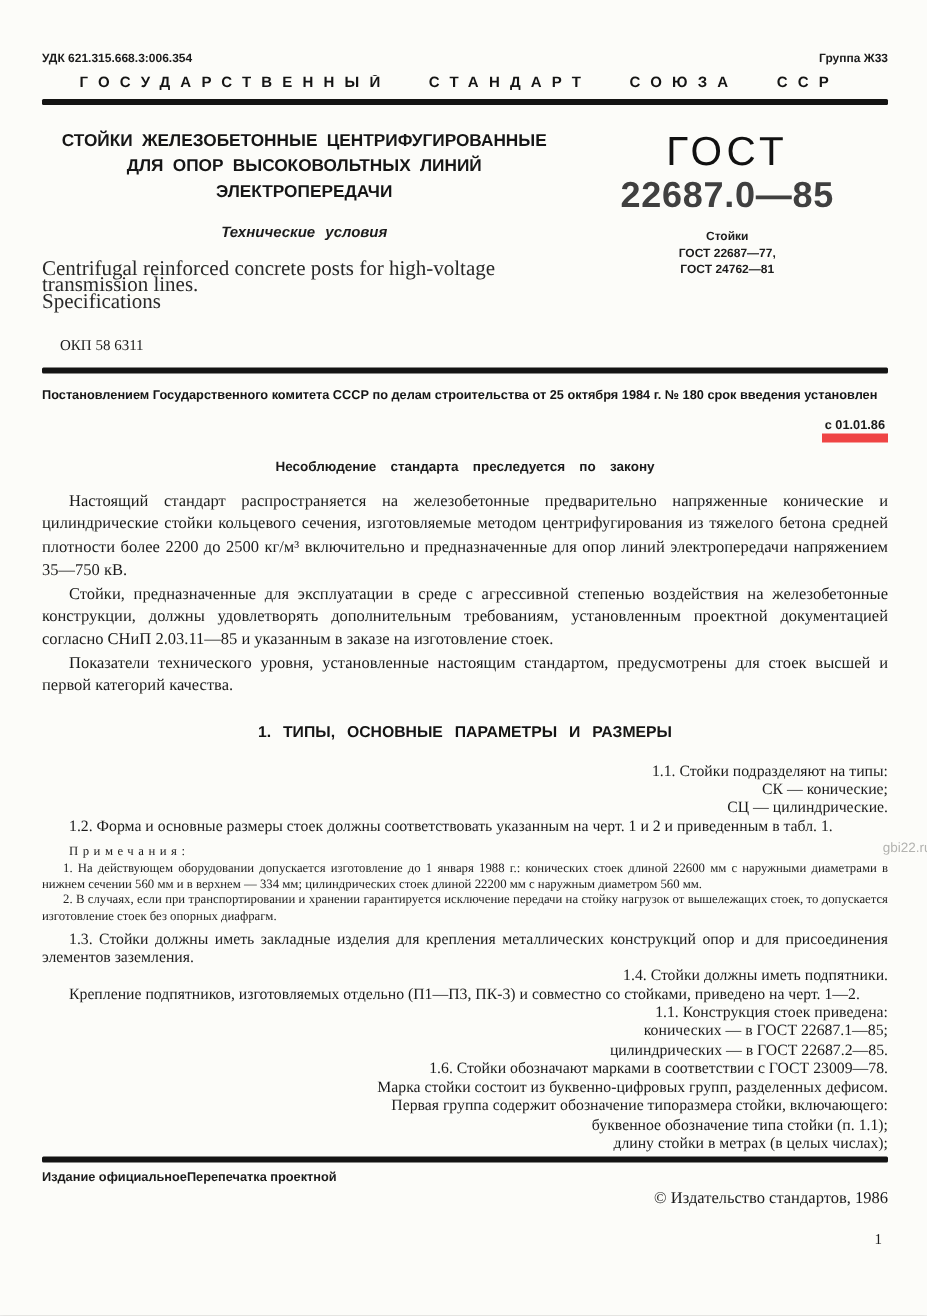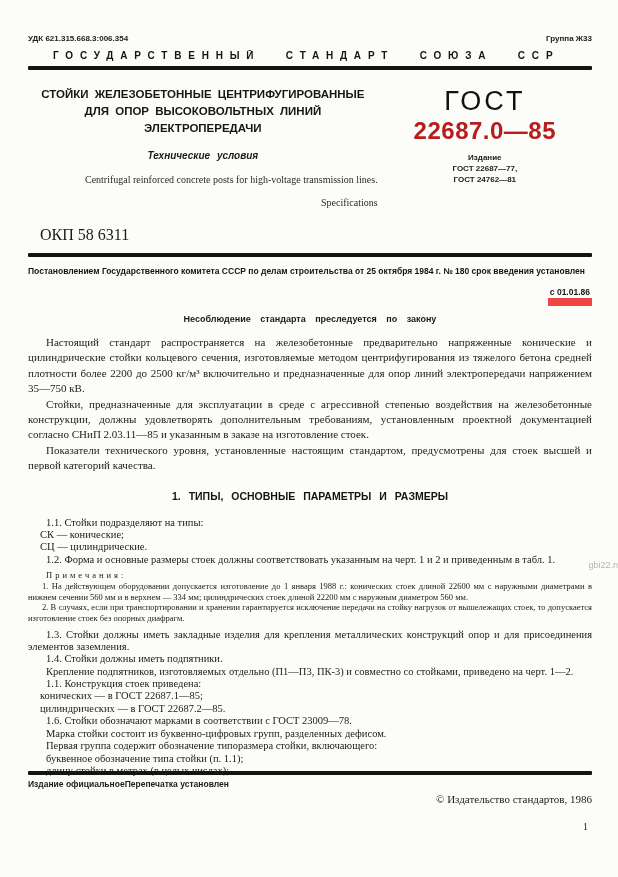--- a/index.html
+++ b/index.html
@@ -22,37 +22,37 @@
     white-space:nowrap;overflow:hidden;margin-bottom:5px;color:#141414;padding-left:25px;
   }
   .rule{height:4px;background:#141414;border-radius:1px;}
 
   .title-row{display:flex;margin-top:16px;}
   .title-left{width:62%;}
   .title-right{width:38%;text-align:center;}
   .ru-title{font-size:11.5px;line-height:17px;text-align:center;word-spacing:3px;color:#161616;}
   .subtitle{font-size:10px;text-align:center;margin-top:13px;word-spacing:4px;font-style:italic;}
   .en-block{margin-top:13px;}
-  .en-title{font-size:10px;line-height:11px;text-align:right;color:#2a2a2a;margin-top:12px;}
+  .en-title{font-size:14px;line-height:11px;text-align:left;color:#2a2a2a;}
   .gost-word{font-family:"Liberation Sans",sans-serif;font-weight:normal;font-size:27px;line-height:30px;letter-spacing:3px;color:#111;}
-  .gost-num{font-family:"Liberation Sans",sans-serif;font-weight:bold;font-size:24px;line-height:30px;letter-spacing:.5px;color:#b91c1c;}
+  .gost-num{font-family:"Liberation Sans",sans-serif;font-weight:bold;font-size:24px;line-height:30px;letter-spacing:.5px;color:#404040;}
   .vzamen{font-size:8px;margin-top:7px;line-height:10px;}
   .vzamen-item{font-size:8px;line-height:11px;}
 
-  .okp{font-size:16px;margin:18px 0 9px 12px;}
+  .okp{font-size:10px;margin:18px 0 9px 12px;}
 
   .approval{font-size:8.5px;line-height:13px;text-align:justify;margin-top:8px;color:#141414;}
   .effective-row{text-align:right;margin-top:3px;}
-  .effective{font-size:8.5px;border-bottom:8px solid #ef4444;padding:0 2px 1px 2px;}
+  .effective{font-size:8.5px;border-bottom:6px solid #ef4444;padding:0 2px 1px 2px;}
   .law{text-align:center;font-size:9px;word-spacing:7px;margin:15px 0 11px 0;}
 
   .body-par{font-size:11px;line-height:15.4px;text-align:justify;text-indent:18px;margin:0;}
 
   .sec-heading{text-align:center;font-size:10.5px;word-spacing:5px;margin:16px 0 15px 0;color:#141414;}
-  .sec-line{font-size:10.5px;line-height:12.4px;}
+  .sec-line{font-size:10.5px;line-height:12.4px;text-align:right;}
   .sec-par{font-size:10.5px;line-height:12.2px;text-align:justify;text-indent:18px;margin:0;}
   .ind18{padding-left:18px;}
   .ind12{padding-left:12px;}
 
   .notes{margin:4px 0 5px 0;}
   .notes-label{font-size:8.5px;line-height:10.8px;letter-spacing:3px;padding-left:18px;}
   .note-par{font-size:8.5px;line-height:10.8px;text-align:justify;text-indent:14px;margin:0;color:#222;}
 
   .footer{position:absolute;left:28px;right:26px;top:771px;}
   .footer-row{display:flex;justify-content:flex-start;font-size:8.5px;margin-top:4px;}
@@ -86,21 +86,21 @@
         <div class="ru-title bold-sans">ДЛЯ ОПОР ВЫСОКОВОЛЬТНЫХ ЛИНИЙ ЭЛЕКТРОПЕРЕДАЧИ</div>
         <div class="subtitle bold-sans">Технические условия</div>
         <div class="en-block">
           <div class="en-title">Centrifugal reinforced concrete posts for high-voltage transmission lines.</div>
           <div class="en-title">Specifications</div>
         </div>
       </div>
       <div class="title-right">
         <div class="gost-word">ГОСТ</div>
         <div class="gost-num">22687.0—85</div>
-        <div class="vzamen bold-sans">Издание</div>
+        <div class="vzamen bold-sans">Стойки</div>
         <div class="vzamen-item bold-sans">ГОСТ 22687—77,</div>
         <div class="vzamen-item bold-sans">ГОСТ 24762—81</div>
       </div>
     </div>
 
     <div class="okp">ОКП 58 6311</div>
     <div class="rule"></div>
 
     <div class="approval bold-sans">Постановлением Государственного комитета СССР по делам строительства от 25 октября 1984 г. № 180 срок введения установлен</div>
     <div class="effective-row">
@@ -136,18 +136,18 @@
     <div class="sec-line ind18">Первая группа содержит обозначение типоразмера стойки, включающего:</div>
     <div class="sec-line ind18">буквенное обозначение типа стойки (п. 1.1);</div>
     <div class="sec-line ind18">длину стойки в метрах (в целых числах);</div>
 
   </div>
 
   <div class="footer">
     <div class="rule"></div>
     <div class="footer-row">
       <span class="bold-sans">Издание официальное</span>
-      <span class="bold-sans">Перепечатка установлен</span>
+      <span class="bold-sans">Перепечатка проектной</span>
     </div>
     <div class="copyright">© Издательство стандартов, 1986</div>
     <div class="page-num">1</div>
   </div>
 </div>
 
 </body></html>

